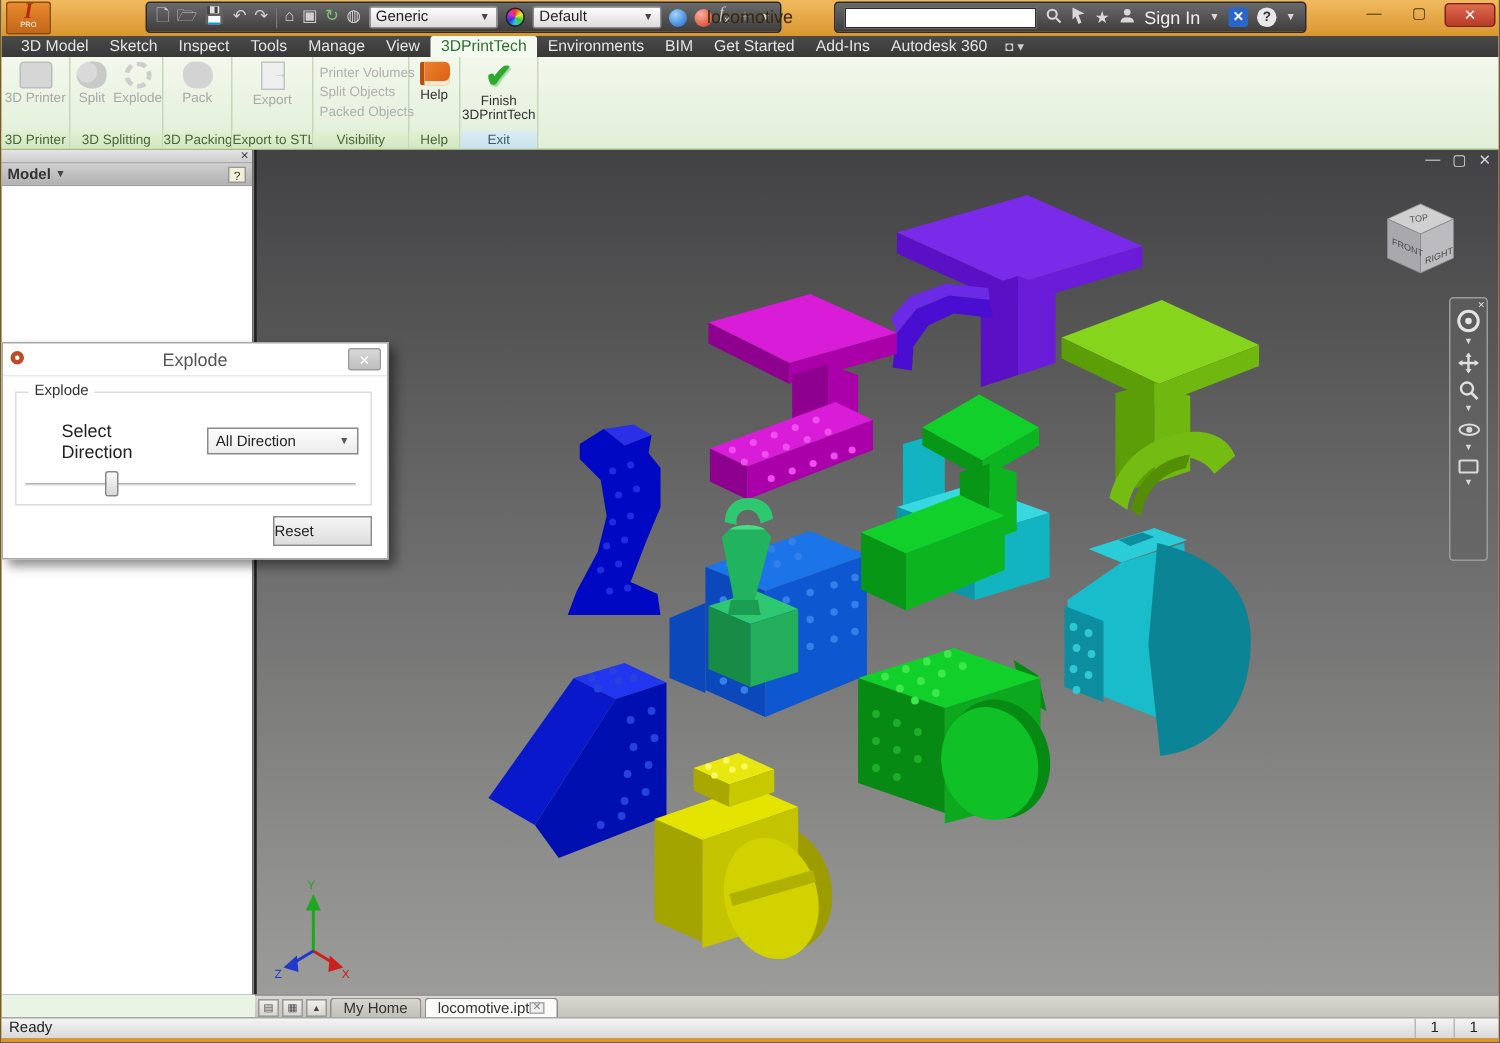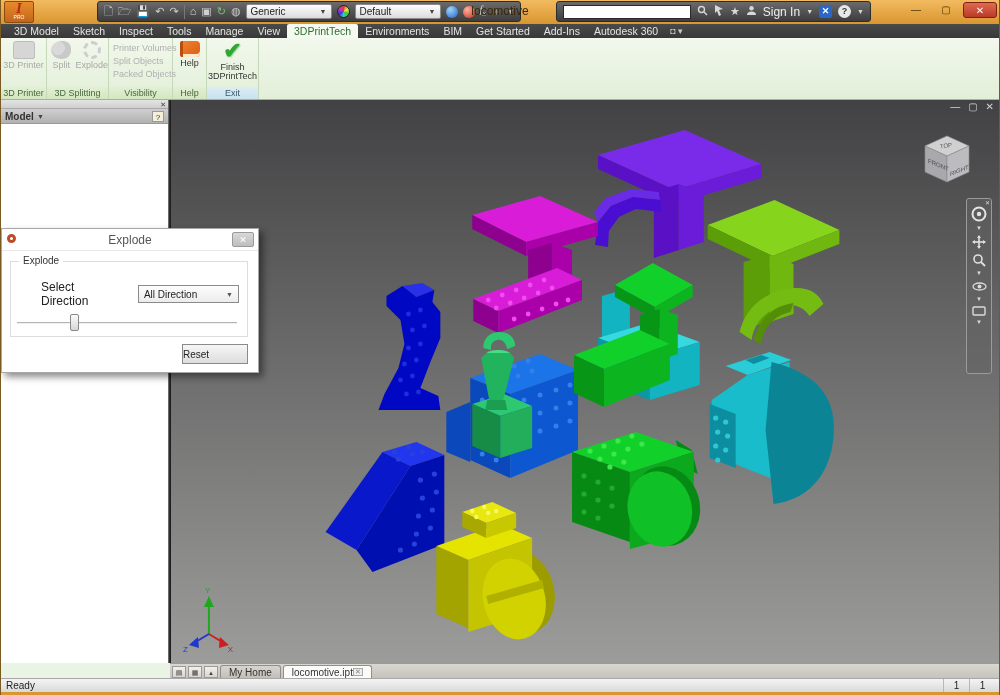--- a/index.html
+++ b/index.html
@@ -201,20 +201,38 @@
           <span class="icon-split"></span>
           <span class="lbl">Split</span>
         </div>
         <div class="rbtn">
           <span class="icon-explode"></span>
           <span class="lbl">Explode</span>
         </div>
       </div>
       <div class="glabel">3D Splitting</div>
     </div>
+    <div class="rgroup" style="width:46px;">
+      <div class="btncol">
+        <div class="rbtn">
+          <span class="icon-pack"></span>
+          <span class="lbl">Pack</span>
+        </div>
+      </div>
+      <div class="glabel">3D Packing</div>
+    </div>
+    <div class="rgroup" style="width:54px;">
+      <div class="btncol">
+        <div class="rbtn">
+          <span class="icon-export"></span>
+          <span class="lbl">Export</span>
+        </div>
+      </div>
+      <div class="glabel">Export to STL</div>
+    </div>
     <div class="rgroup" style="width:64px;">
       <div class="visitems">
         <span class="vi">Printer Volumes</span>
         <span class="vi">Split Objects</span>
         <span class="vi">Packed Objects</span>
       </div>
       <div class="glabel">Visibility</div>
     </div>
     <div class="rgroup" style="width:34px;">
       <div class="btncol">

